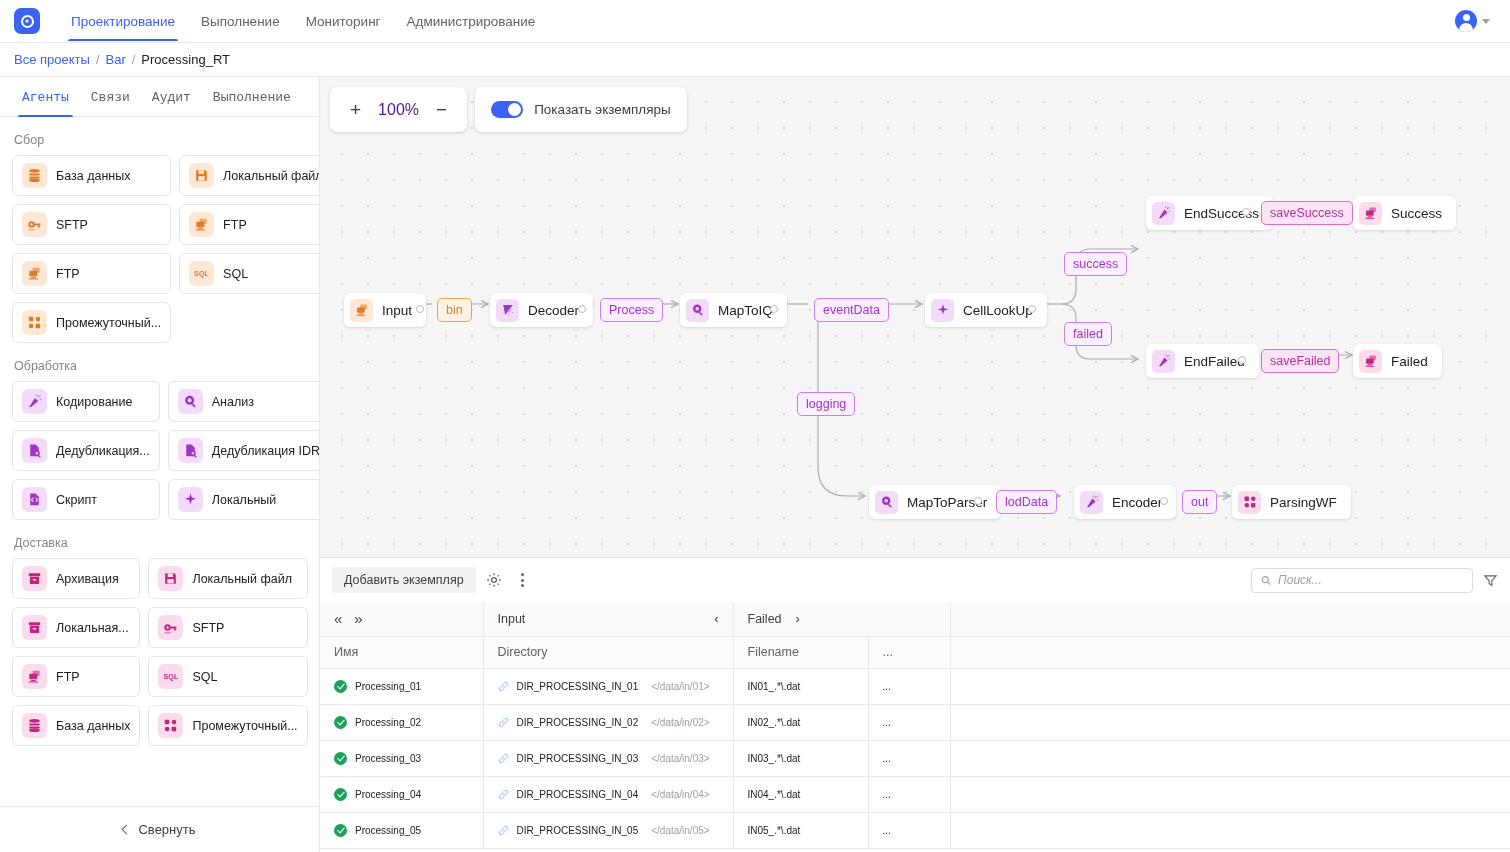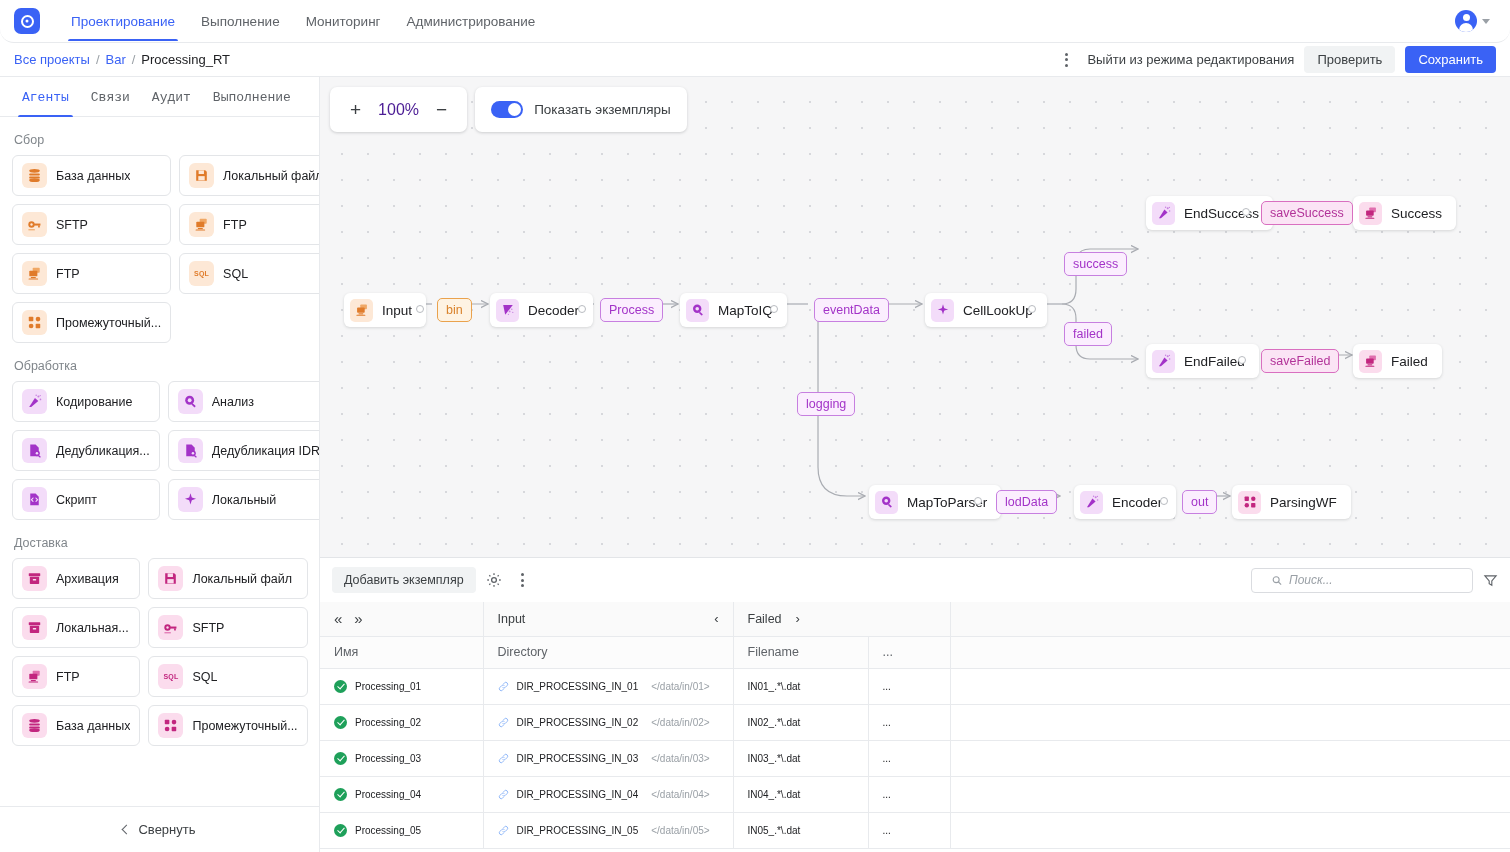--- a/index.html
+++ b/index.html
@@ -13,21 +13,20 @@
 
   
   .topnav {
     height: 43px;
     display: flex;
     align-items: center;
     padding: 0 14px;
     border-bottom: 1px solid #e8eaed;
     background: #fff;
     position: relative;
-    border-radius: 14px;
   }
   .logo {
     width: 26px; height: 26px;
     background: #3a62f5;
     border-radius: 7px;
     display: flex; align-items: center; justify-content: center;
     margin-right: 18px;
     flex: none;
   }
   .logo .inner {
@@ -266,21 +265,21 @@
     height: 44px; display: flex; align-items: center; gap: 4px;
     padding: 0 12px;
   }
   .btn-add { background: #f1f3f4; color: #3c4043; font-size: 12.5px; padding: 6px 12px; border-radius: 4px; border: none; cursor: pointer; font-family: inherit; }
   .icon-btn { width: 28px; height: 28px; display: flex; align-items: center; justify-content: center; cursor: pointer; }
   .search-wrap { margin-left: auto; display: flex; align-items: center; gap: 10px; }
   .search-box {
     width: 222px; height: 25px;
     border: 1px solid #dadce0; border-radius: 4px;
     display: flex; align-items: center; gap: 7px;
-    padding: 0 20px;
+    padding: 0 9px;
   }
   .search-box input {
     border: none; outline: none; font-size: 12px;
     font-style: italic; color: #5f6368; width: 100%;
     font-family: inherit; background: transparent;
   }
   .search-box input::placeholder { color: #9aa0a6; font-style: italic; }
 
   table.grid { width: 100%; border-collapse: collapse; table-layout: fixed; }
   table.grid th, table.grid td {
@@ -333,30 +332,20 @@
 </div>
 
 <div class="crumbbar">
   <div id="crumbs" style="display:flex;align-items:center">
       <span class="crumb">Все проекты</span>
       <span class="crumb-sep">/</span>
       <span class="crumb">Bar</span>
       <span class="crumb-sep">/</span>
       <span class="crumb last">Processing_RT</span>
     </div>
-  <div class="crumbbar-right">
-    <div class="kebab">
-        <i></i>
-        <i></i>
-        <i></i>
-      </div>
-    <div class="hint-text">Выйти из режима редактирования</div>
-    <button class="btn btn-grey">Проверить</button>
-    <button class="btn btn-blue">Сохранить</button>
-  </div>
 </div>
 
 <div class="main">
 
   <div class="sidebar">
     <div class="side-tabs" id="side-tabs">
         <div class="side-tab active">Агенты</div>
         <div class="side-tab">Связи</div>
         <div class="side-tab">Аудит</div>
         <div class="side-tab">Выполнение</div>

